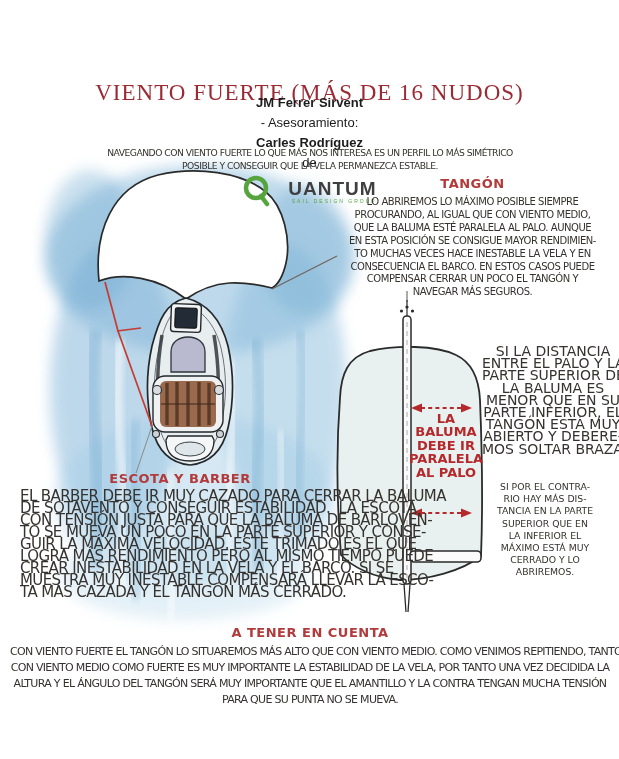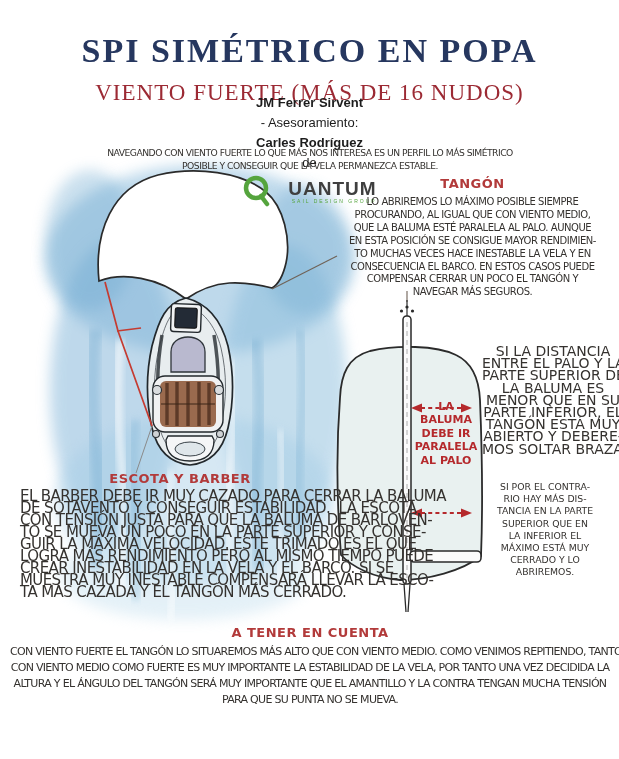--- a/index.html
+++ b/index.html
@@ -144,21 +144,20 @@
         <polygon points="472,408 461,403.5 461,412.5" stroke="none"></polygon>
       </g>
       <g stroke="#b5292c" fill="#b5292c">
         <line x1="421" y1="513" x2="462" y2="513" stroke-width="2" stroke-dasharray="4 3.2"></line>
         <polygon points="411,513 422,508.5 422,517.5" stroke="none"></polygon>
         <polygon points="472,513 461,508.5 461,517.5" stroke="none"></polygon>
       </g>
     </g>
   </svg>
 
-  <div class="abs txt title" style="top:32px;">SPI SIMÉTRICO EN POPA</div>
 
   <div class="abs txt subtitle" style="top:80px;">VIENTO FUERTE (MÁS DE 16 NUDOS)</div>
 
   <div class="abs txt byline" style="top:95px;flex-direction:column;">
     <span class="b">JM Ferrer Sirvent</span>
     <span>- Asesoramiento:</span>
     <span class="b">Carles Rodríguez</span>
     <span>de</span>
     <span class="logo">
       <svg width="30" height="32" viewBox="0 0 30 32">
@@ -195,21 +194,21 @@
 ABIERTO Y DEBERE-
 MOS SOLTAR BRAZA.</div>
   <div class="abs txt hand" style="left:474px;top:481px;width:142px;font-size:9.3px;line-height:12.2px;">SI POR EL CONTRA-
 RIO HAY MÁS DIS-
 TANCIA EN LA PARTE
 SUPERIOR QUE EN
 LA INFERIOR EL
 MÁXIMO ESTÁ MUY
 CERRADO Y LO
 ABRIREMOS.</div>
-  <div class="abs txt sail-label" style="left:408px;top:400px;width:76px;font-size:11px;line-height:13.4px;">LA
+  <div class="abs txt sail-label" style="left:408px;top:412px;width:76px;font-size:13px;line-height:13.4px;">LA
 BALUMA
 DEBE IR
 PARALELA
 AL PALO</div>
 
   <div class="abs txt red-head" style="left:20px;top:471px;width:320px;">ESCOTA Y BARBER</div>
   <div class="abs txt hand" style="left:20px;top:490px;width:320px;font-size:15px;line-height:12px;letter-spacing:-0.6px;">EL BARBER DEBE IR MUY CAZADO PARA CERRAR LA BALUMA
 DE SOTAVENTO Y CONSEGUIR ESTABILIDAD.  LA ESCOTA
 CON TENSIÓN JUSTA PARA QUE LA BALUMA DE BARLOVEN-
 TO SE MUEVA UN POCO EN LA PARTE SUPERIOR Y CONSE-

